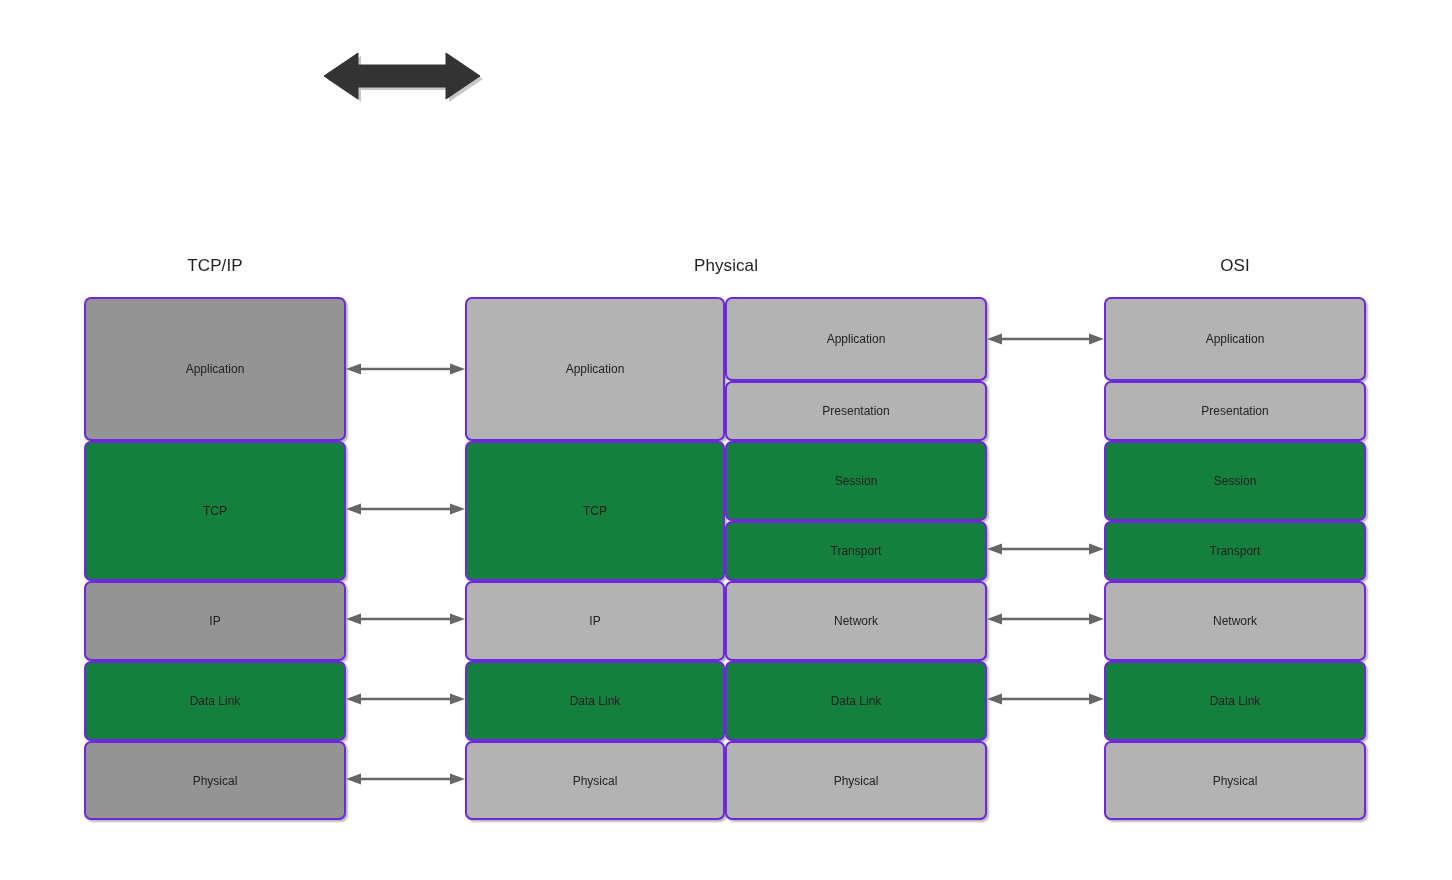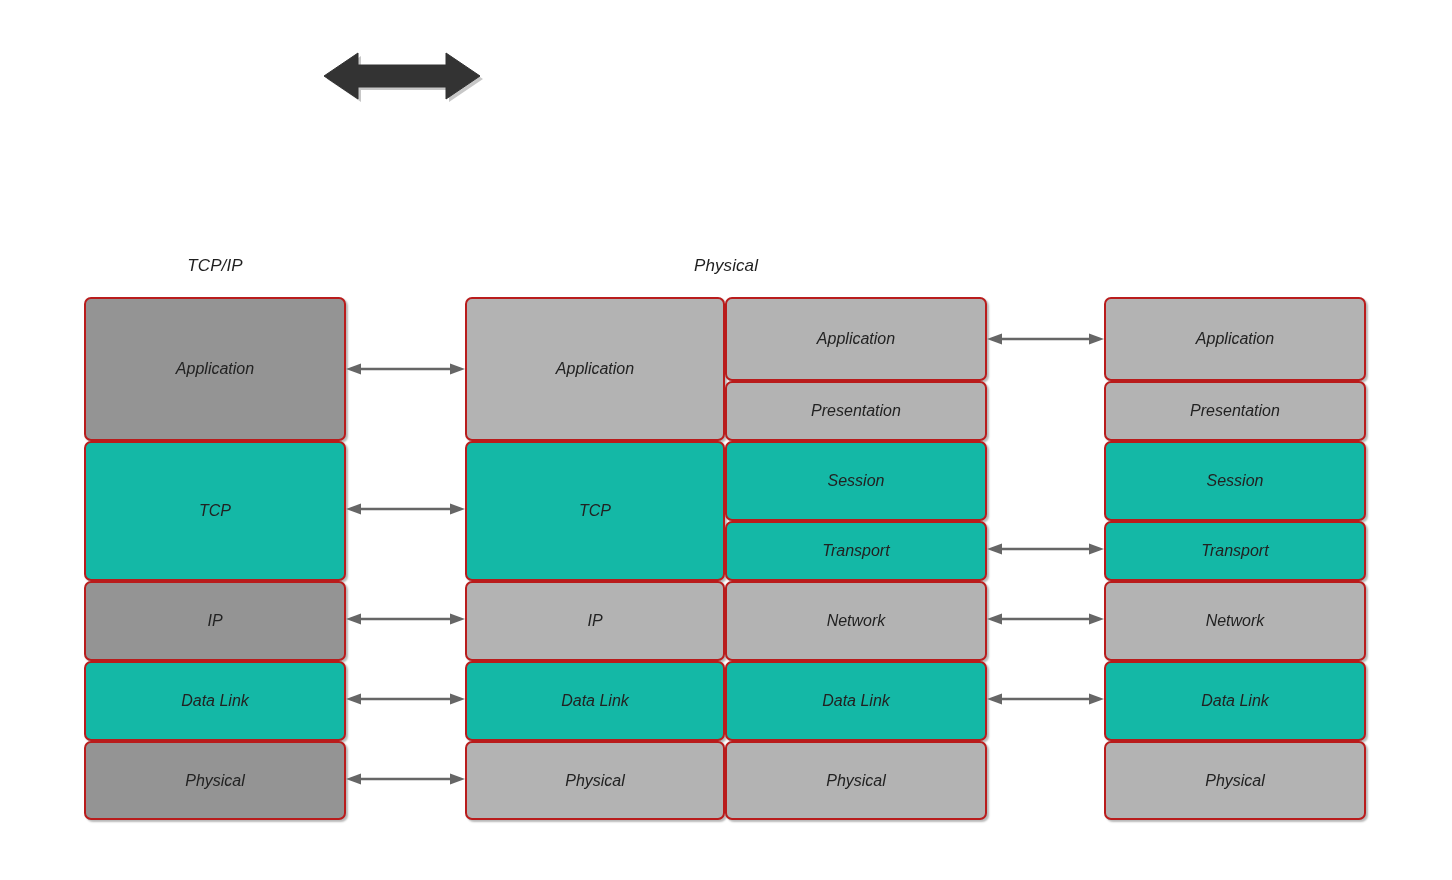--- a/index.html
+++ b/index.html
@@ -13,21 +13,20 @@
     position: relative;
     overflow: hidden;
     font-family: "Liberation Sans", sans-serif;
   }
 
   .stage {
     position: absolute;
     left: 0; top: 0;
     width: 1452px;
     height: 880px;
-    font-style: italic;
   }
 
   
   .big-arrow {
     position: absolute;
     left: 324px;
     top: 50px;
     width: 162px;
     height: 58px;
   }
@@ -53,35 +52,35 @@
   }
   #stack-tcpip   { left: 84px;   top: 297px; width: 262px; height: 523px; }
   #stack-gw-left { left: 465px;  top: 297px; width: 260px; height: 523px; }
   #stack-gw-right{ left: 725px;  top: 297px; width: 262px; height: 523px; }
   #stack-osi     { left: 1104px; top: 297px; width: 262px; height: 523px; }
 
   .layer {
     position: absolute;
     left: 0;
     box-sizing: border-box;
-    border: 2px solid #b91c1c;
+    border: 2px solid #6d28d9;
     border-radius: 7px;
     width: 100%;
     display: flex;
     align-items: center;
     justify-content: center;
-    font-size: 16px;
+    font-size: 12px;
     color: #222222;
     box-shadow: 2px 2px 2px rgba(0,0,0,0.28);
     font-family: "Liberation Sans", sans-serif;
     white-space: nowrap;
   }
   .layer.fill-darkgray  { background: #949494; }
   .layer.fill-gray      { background: #b3b3b3; }
-  .layer.fill-white     { background: #14b8a6; }
+  .layer.fill-white     { background: #15803d; }
 
   
   .connector {
     position: absolute;
     height: 16px;
   }
 </style>
 </head>
 <body>
 
@@ -91,20 +90,21 @@
     <svg width="162" height="58" viewBox="0 0 162 58" xmlns="http://www.w3.org/2000/svg">
       <g transform="translate(3,3)">
         <path d="M 0,26 L 34,3 L 34,15 L 122,15 L 122,3 L 156,26 L 122,49 L 122,37 L 34,37 L 34,49 Z" fill="#000000" opacity="0.22"></path>
       </g>
       <path d="M 0,26 L 34,3 L 34,15 L 122,15 L 122,3 L 156,26 L 122,49 L 122,37 L 34,37 L 34,49 Z" fill="#333333" stroke="#333333" stroke-width="1" stroke-linejoin="round"></path>
     </svg>
   </div>
 
   <div class="col-title" id="title-tcpip">TCP/IP</div>
   <div class="col-title" id="title-gateway">Physical</div>
+  <div class="col-title" id="title-osi">OSI</div>
 
   <div class="stack" id="stack-tcpip">
     <div class="layer fill-darkgray" style="top:0px;   height:144px;">Application</div>
     <div class="layer fill-white" style="top:144px; height:140px;">TCP</div>
     <div class="layer fill-darkgray" style="top:284px; height:80px;">IP</div>
     <div class="layer fill-white" style="top:364px; height:80px;">Data Link</div>
     <div class="layer fill-darkgray" style="top:444px; height:79px;">Physical</div>
   </div>
 
   <div class="stack" id="stack-gw-left">

